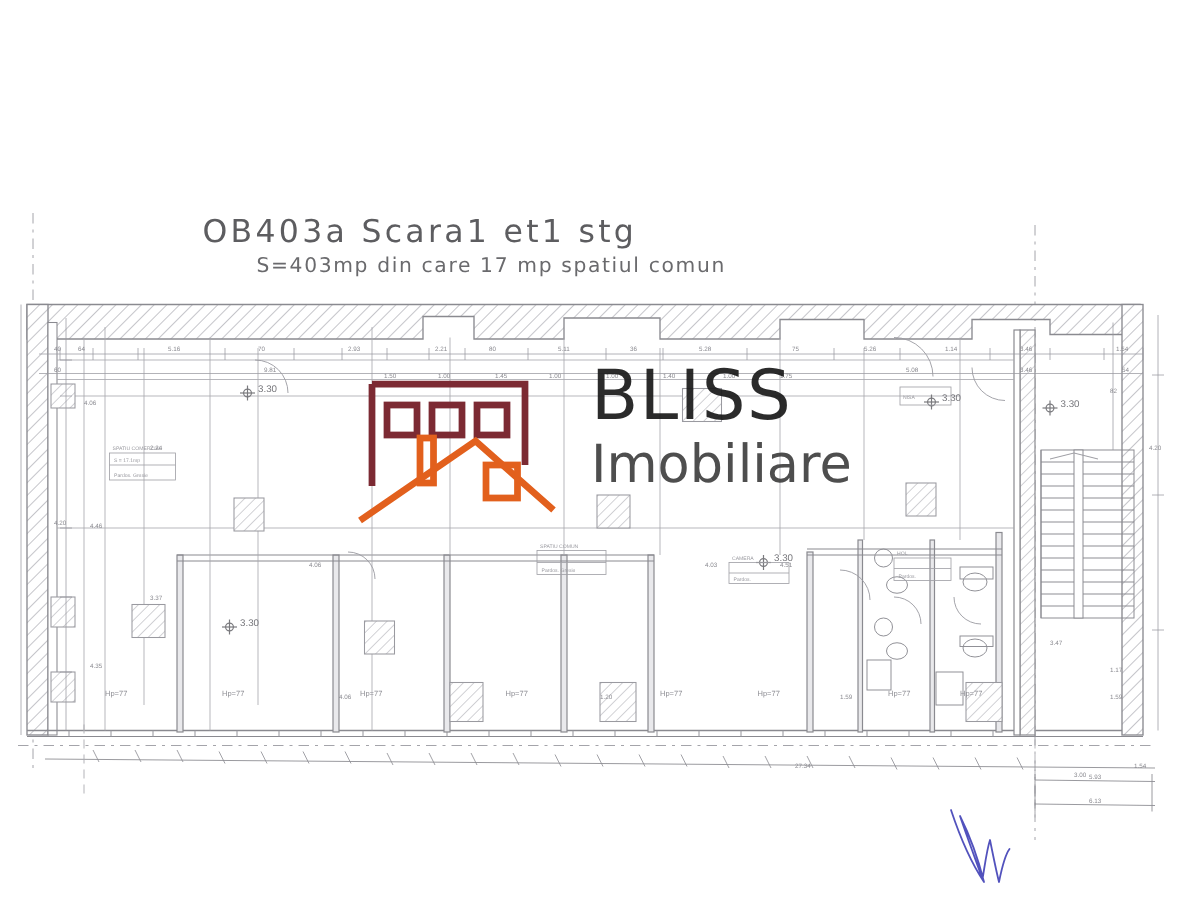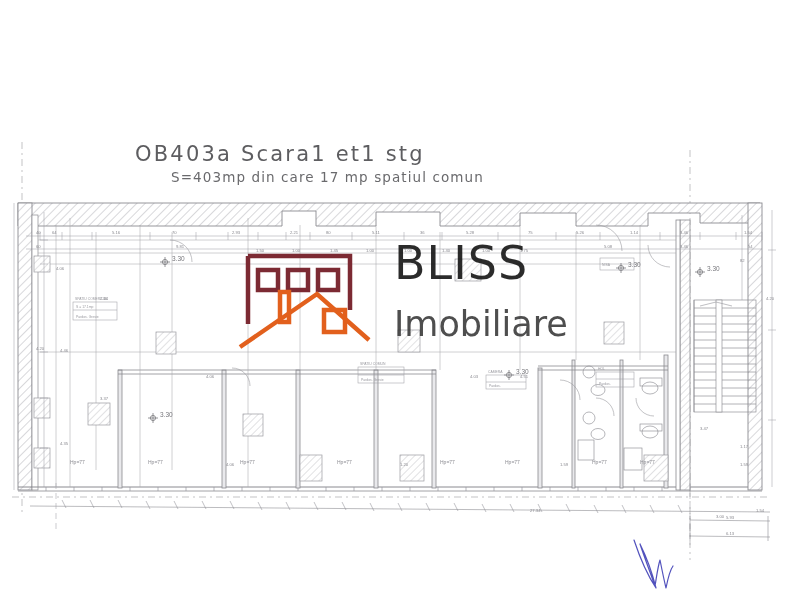--- a/index.html
+++ b/index.html
@@ -31,21 +31,21 @@
   .logo svg{display:block;}
   .logo-text{position:absolute;left:156px;top:-8px;}
   .logo-bliss{
     font-family:"DejaVu Sans",sans-serif;font-size:46px;
     color:#1b1b1b;letter-spacing:1px;line-height:46px;
     font-weight:400;opacity:.93;
   }
   .logo-imob{
     font-family:"DejaVu Sans",sans-serif;font-size:35px;
     color:#3b3b3b;letter-spacing:0px;line-height:40px;
-    font-weight:400;opacity:.90;margin-top:18px;
+    font-weight:400;opacity:.90;margin-top:4px;
   }
 </style>
 </head>
 <body>
 
 <div id="stage">
 
   <div class="title-wrap">
     <div class="plan-title">OB403a  Scara1  et1  stg</div>
     <div class="plan-subtitle">S=403mp din care 17 mp spatiul comun</div>

